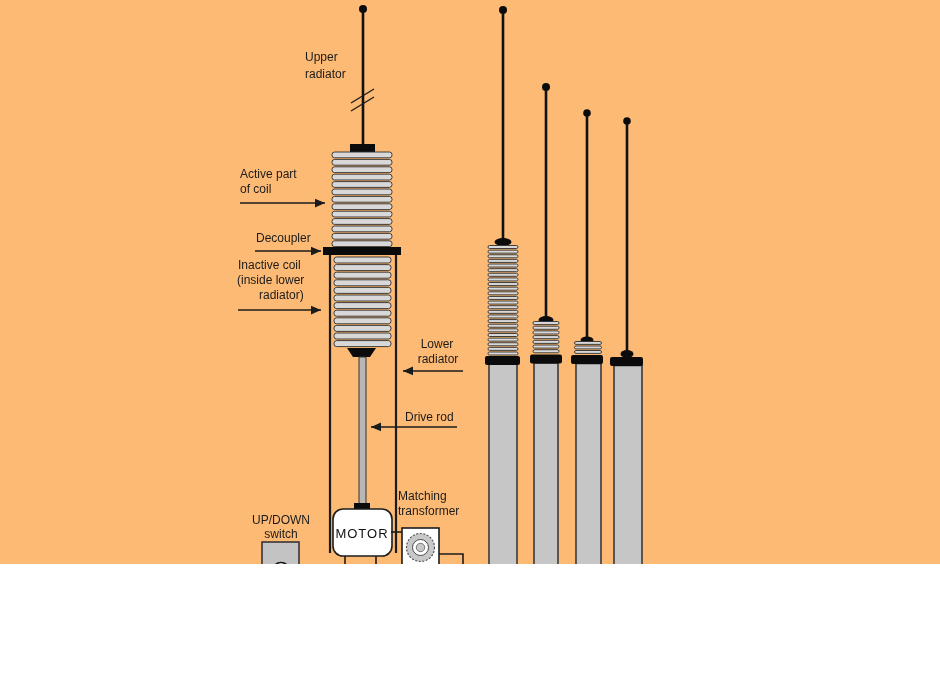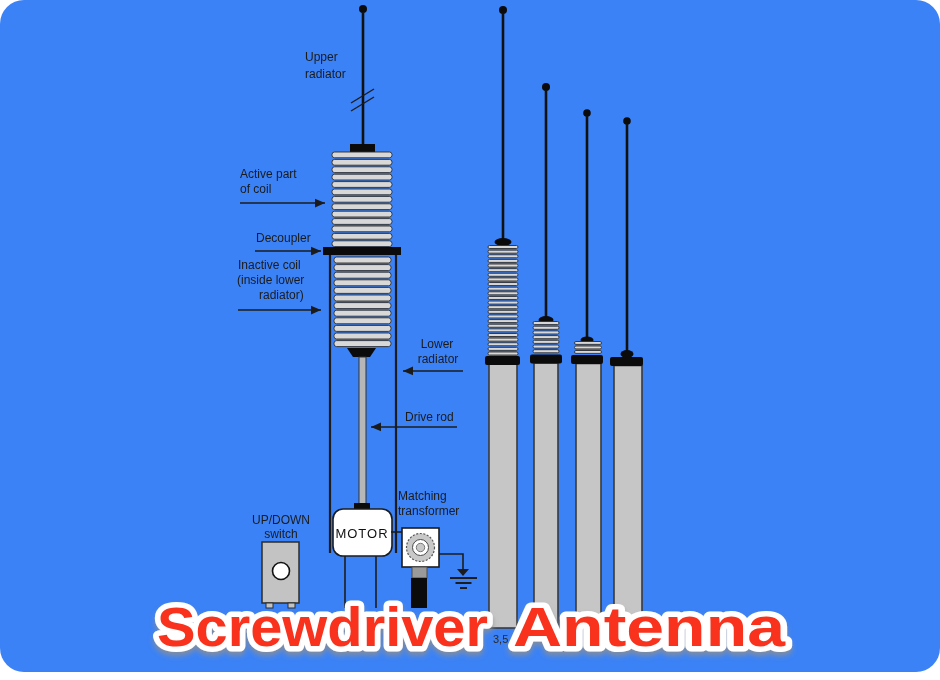--- a/index.html
+++ b/index.html
@@ -1,18 +1,18 @@
 <!DOCTYPE html>
 <html><head>
 <meta charset="utf-8">
 <style>
   html,body { margin:0; padding:0; background:#ffffff; }
   .stage {
-    position:relative; width:940px; height:672px; background:#3b82f6;
-    overflow:hidden; font-family:"Liberation Sans", sans-serif;border-radius:24px;
+    position:relative; width:940px; height:564px; background:#fdba74;
+    overflow:hidden; font-family:"Liberation Sans", sans-serif;
   }
   svg text { font-family:"Liberation Sans", sans-serif; }
   .lbl  { font-size:12px; fill:#1b1b1b; }
   .mid  { text-anchor:middle; }
   .motor-txt { font-size:13px; fill:#111; letter-spacing:1px; text-anchor:middle; }
   .freq { font-size:11px; fill:#2a2a2a; }
   .coil-turn { fill:#d8d8d8; stroke:#2e2e2e; stroke-width:.9; }
   .tube { fill:#c6c6c6; stroke:#3a3a3a; stroke-width:1.6; }
   .wire { stroke:#1c1c1c; stroke-width:1.6; fill:none; }
   .whip { stroke:#111; stroke-width:2.6; fill:none; }

